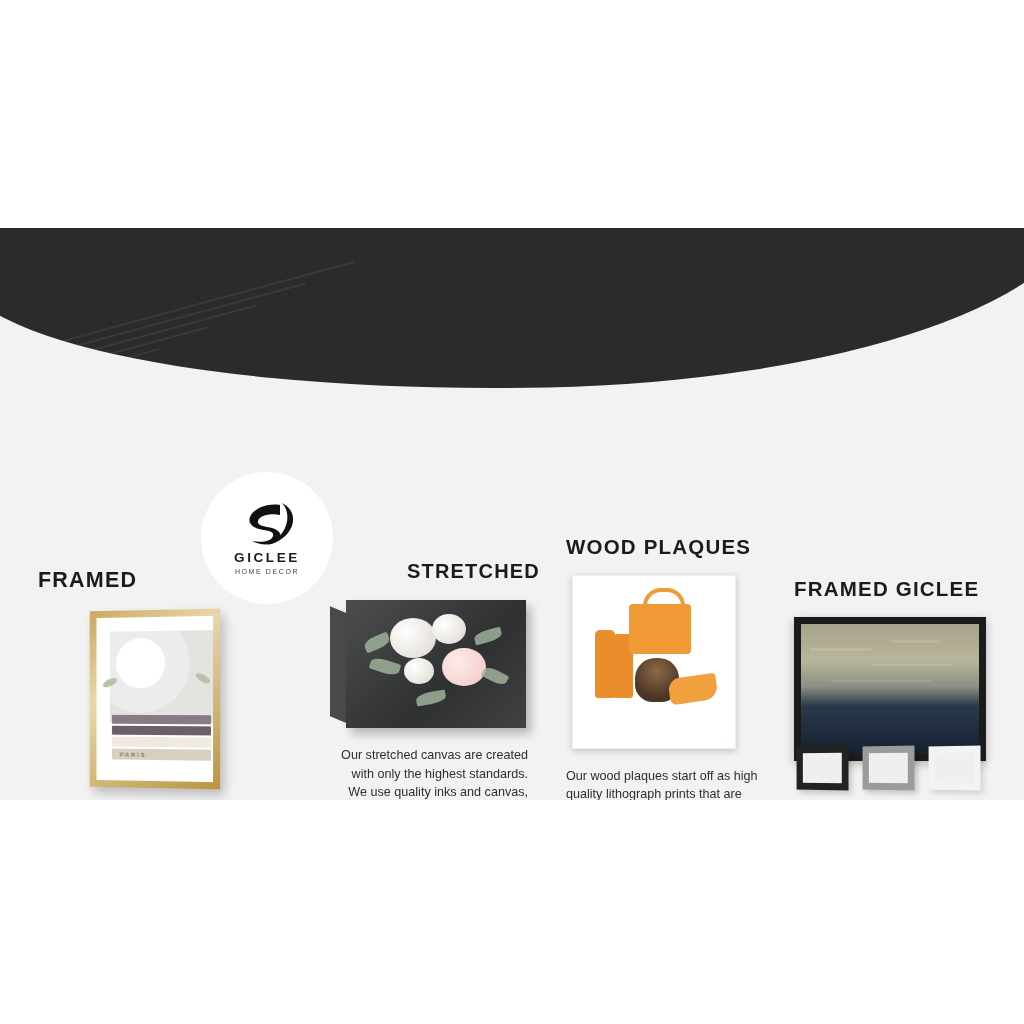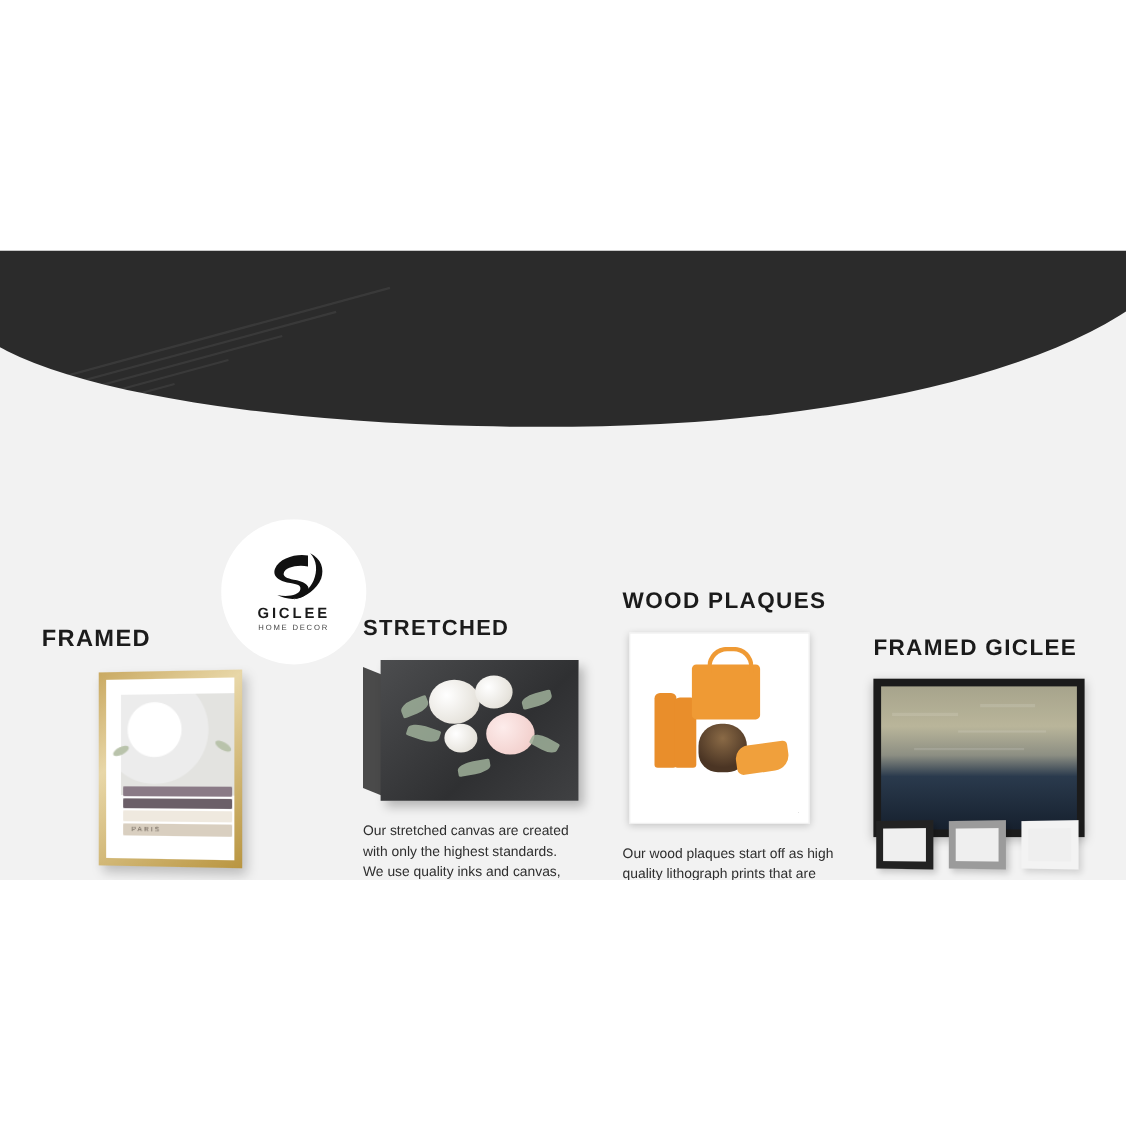--- a/index.html
+++ b/index.html
@@ -82,21 +82,21 @@
   .ff-books i{display:block;width:100%;border-radius:1px;margin-top:2px;}
   .b1{height:9px;background:#8a7a86;}
   .b2{height:9px;background:#6b5f68;}
   .b3{height:10px;background:#efe9df;}
   .b4{height:11px;background:#d9cfc0;}
   .ff-paris{
     position:absolute;left:24px;bottom:23px;font-size:6px;letter-spacing:2px;color:#5b5047;
   }
 
   
-  #col2{left:330px;top:332px;width:210px;}
+  #col2{left:330px;top:332px;width:210px;text-align:right;}
   #col2 .col-title{font-size:20px;}
   .sc-wrap{position:relative;width:196px;height:128px;margin:18px 0 0 0;}
   .sc-side{
     position:absolute;left:0;top:10px;width:18px;height:110px;
     background:#4a4a4a;transform:skewY(22deg);
   }
   .sc-face{
     position:absolute;left:16px;top:0;width:180px;height:128px;
     background:linear-gradient(135deg,#4c4d4f,#2f3032 60%,#404143);
     box-shadow:5px 6px 9px rgba(0,0,0,.25);overflow:hidden;

